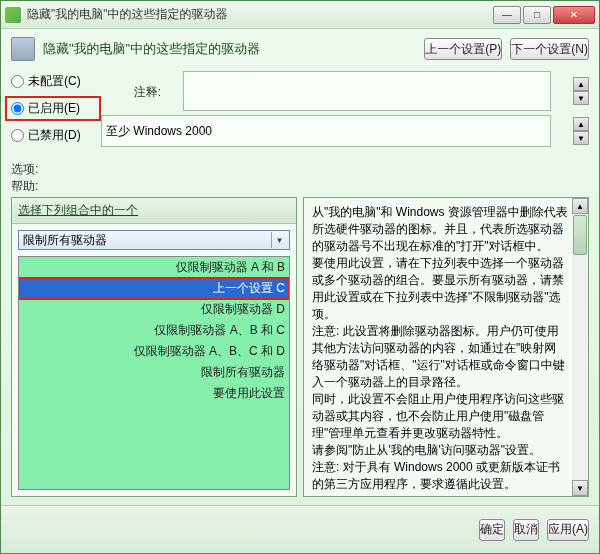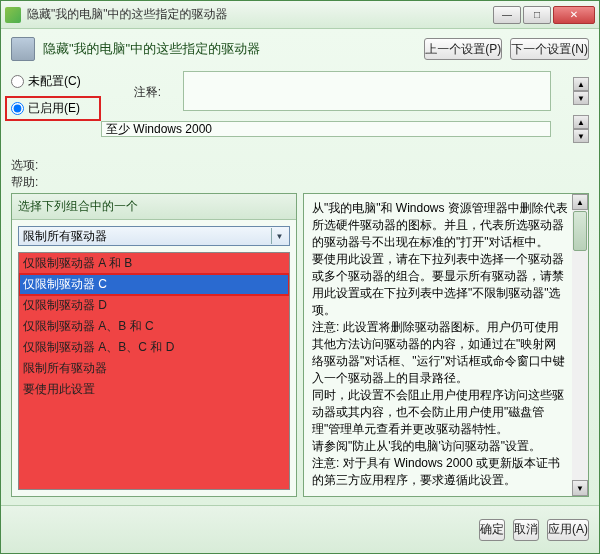--- a/index.html
+++ b/index.html
@@ -20,30 +20,30 @@
 .radios { width: 90px; display: flex; flex-direction: column; gap: 6px; padding-top: 2px; }
 .radio { display: flex; align-items: center; gap: 4px; cursor: pointer; }
 .radio input { margin: 0; }
 .radio.boxed { border: 2px solid #d22; padding: 2px 4px; margin-left: -6px; }
 .comments { flex: 1; display: flex; flex-direction: column; gap: 4px; }
 .field-row { display: flex; align-items: center; gap: 22px; }
 .field-row .lbl { width: 60px; text-align: right; color: #333; padding-top: 3px; }
 .textarea { flex: 1; height: 40px; border: 1px solid #a0c0a0; background: #f8fdf8; resize: none; padding: 2px; }
 .scrollbtns { display: flex; flex-direction: column; }
 .scrollbtns .sb { width: 16px; height: 14px; border: 1px solid #999; background: linear-gradient(#eee,#ccc); font-size: 8px; display: flex; align-items: center; justify-content: center; }
-.platform-input { flex: 1; height: 16px; border: 1px solid #a0c0a0; background: #f8fdf8; padding: 2px 4px; }
+.platform-input { flex: 1; height: 32px; border: 1px solid #a0c0a0; background: #f8fdf8; padding: 2px 4px; }
 .labels-row { display: flex; margin: 6px 0 2px 0; flex-direction: column; }
 .labels-row .left { flex: 1; color: #333; }
 .labels-row .right { flex: 1; color: #333; }
 .panels { flex: 1; display: flex; gap: 6px; overflow: hidden; }
 .panel { flex: 1; border: 1px solid #7aa77a; background: #f4fbf4; display: flex; flex-direction: column; overflow: hidden; }
-.panel.left .phdr { background: linear-gradient(#e8f4e8,#d4e8d4); padding: 4px 6px; color: #1a4d1a; border-bottom: 1px solid #a8c8a8; }
+.panel.left .phdr { background: linear-gradient(#e8f4e8,#d4e8d4); padding: 4px 6px; color: #1a4d1a; border-bottom: 1px solid #a8c8a8; text-decoration: underline; }
 .combo { margin: 6px; height: 20px; border: 1px solid #6a8aaa; background: linear-gradient(#f0f6fc,#dce8f4); display: flex; align-items: center; padding: 0 4px; position: relative; cursor: pointer; }
 .combo .arrow { position: absolute; right: 2px; top: 1px; width: 16px; height: 16px; border-left: 1px solid #8aa; display: flex; align-items: center; justify-content: center; font-size: 8px; color: #345; }
-.listbox { margin: 0 6px 6px 6px; border: 1px solid #888; background: #ef4444; flex: 1; overflow: auto; }
+.listbox { margin: 0 6px 6px 6px; border: 1px solid #888; background: #86efac; flex: 1; overflow: auto; text-align: right; }
 .listitem { padding: 2px 4px; cursor: pointer; color: #222; }
 .listitem.selected { background: #2a6ad0; color: #fff; }
 .listitem.boxed { outline: 2px solid #d22; outline-offset: -1px; }
 .footer { height: 48px; display: flex; align-items: center; justify-content: flex-end; gap: 8px; padding: 0 10px; background: linear-gradient(#e8f4e8,#d8ecd8); border-top: 1px solid #b0d0b0; }
 .vscroll { width: 16px; background: #e8e8e8; display: flex; flex-direction: column; }
 .vscroll .sbt { height: 16px; border: 1px solid #999; background: linear-gradient(#eee,#ccc); font-size: 8px; display:flex; align-items:center; justify-content:center; }
 .vscroll .track { flex:1; background:#f0f0f0; }
 .vscroll .thumb { height: 40px; background: linear-gradient(#d8e8d8,#b8d0b8); border:1px solid #8a8; margin:1px; border-radius:2px; }
 .panel.right-wrap { display:flex; flex-direction:row; padding:0; }
 .panel.right-wrap .text { flex:1; padding:6px 4px 6px 8px; overflow:hidden; }
@@ -73,20 +73,24 @@
     <div class="config-row">
       <div class="radios">
         <label class="radio">
             <input type="radio" name="cfg" style="">
             <span>未配置(C)</span>
           </label>
         <label class="radio boxed">
             <input type="radio" name="cfg" checked="" style="">
             <span>已启用(E)</span>
           </label>
+        <label class="radio">
+            <input type="radio" name="cfg" style="">
+            <span>已禁用(D)</span>
+          </label>
       </div>
       <div class="comments">
         <div class="field-row">
           <div class="lbl">注释:</div>
           <textarea class="textarea" style=""></textarea>
           <div class="scrollbtns">
             <div class="sb">▲</div>
             <div class="sb">▼</div>
           </div>
         </div>
@@ -107,21 +111,21 @@
 
     <div class="panels">
       <div class="panel left">
         <div class="phdr">选择下列组合中的一个</div>
         <div class="combo">
           <span>限制所有驱动器</span>
           <span class="arrow">▼</span>
         </div>
         <div class="listbox">
           <div class="listitem">仅限制驱动器 A 和 B</div>
-          <div class="listitem selected boxed">仅限制驱动器 C</div>
+          <div class="listitem selected boxed">上一个设置 C</div>
           <div class="listitem">仅限制驱动器 D</div>
           <div class="listitem">仅限制驱动器 A、B 和 C</div>
           <div class="listitem">仅限制驱动器 A、B、C 和 D</div>
           <div class="listitem">限制所有驱动器</div>
           <div class="listitem">要使用此设置</div>
         </div>
       </div>
 
       <div class="panel right-wrap">
         <div class="text">

